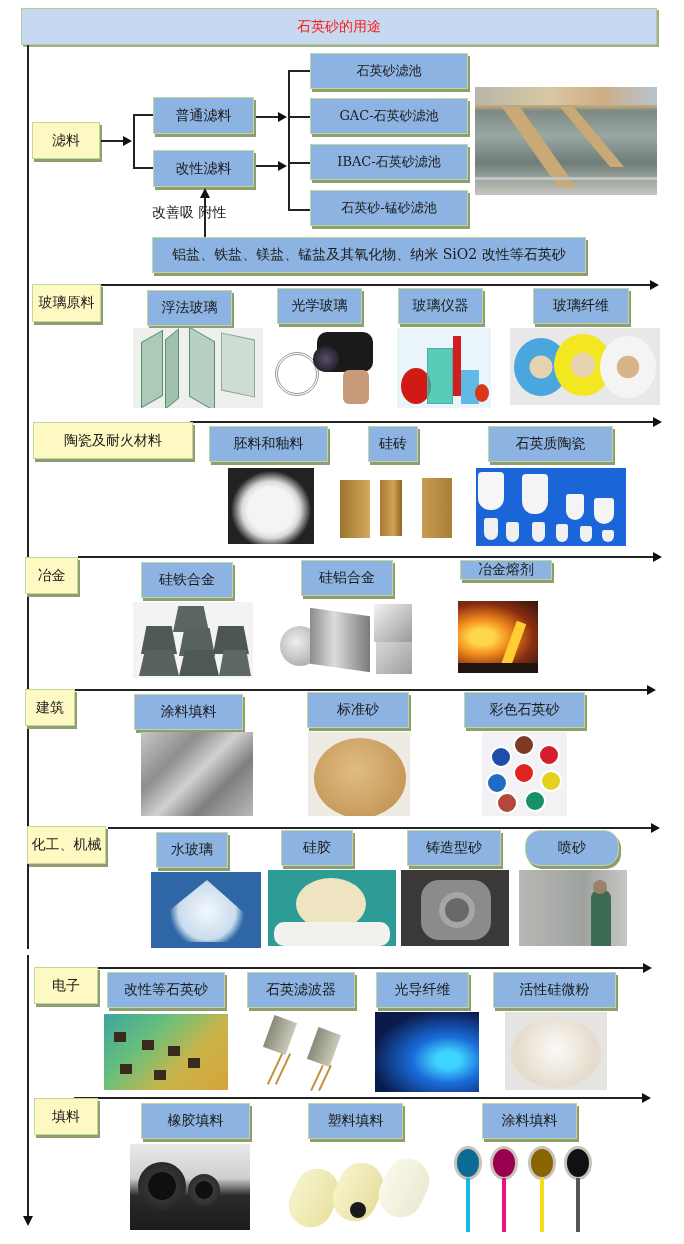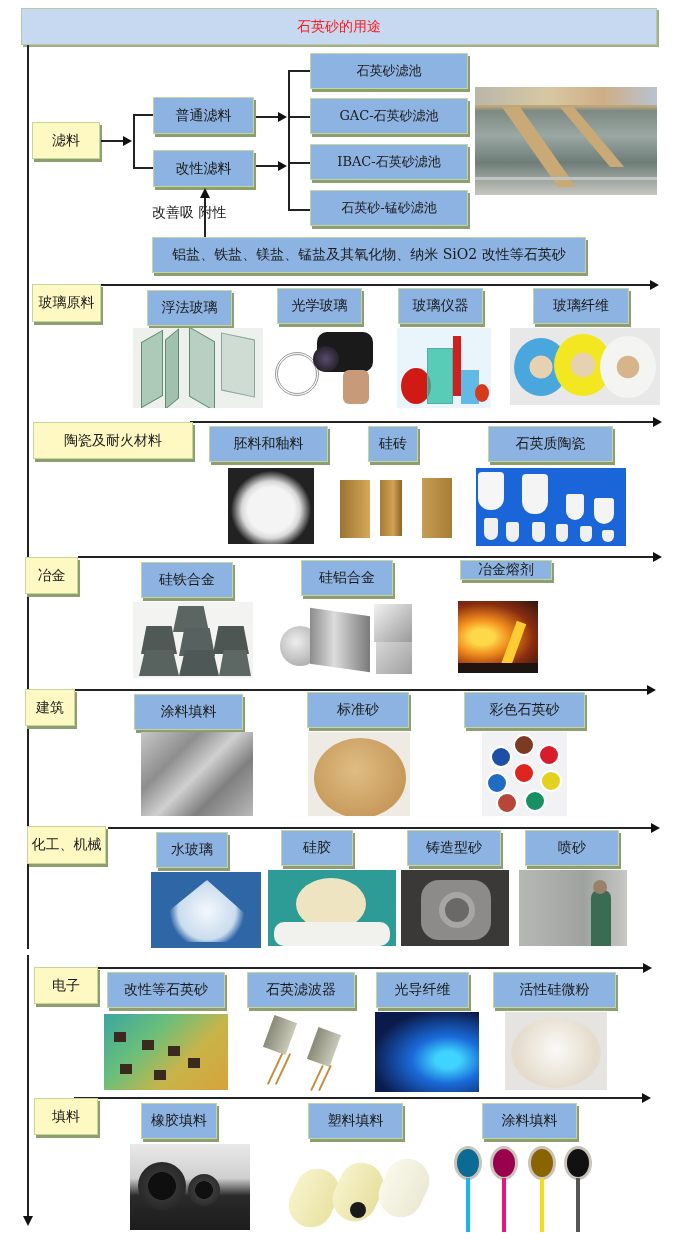--- a/index.html
+++ b/index.html
@@ -208,21 +208,21 @@
   <div class="abs" style="left:14px;top:60px;width:22px;height:22px;border-radius:50%;background:#b5473a;border:2px solid #fff;"></div>
   <div class="abs" style="left:42px;top:58px;width:22px;height:22px;border-radius:50%;background:#179066;border:2px solid #fff;"></div>
 </div>
 
 <div class="hline" style="left:108px; top:827px; width:545px;"></div>
 <div class="arrow-r" style="left:651px; top:822.5px;"></div>
 <div class="cat" style="left:27px; top:826px; width:79px; height:38px;">化工、机械</div>
 <div class="item" style="left:156px; top:832px; width:72px; height:36px;">水玻璃</div>
 <div class="item" style="left:281px; top:830px; width:72px; height:36px;">硅胶</div>
 <div class="item" style="left:407px; top:830px; width:94px; height:36px;">铸造型砂</div>
-<div class="item" style="left:525px; top:830px; width:94px; height:36px;">喷砂</div>
+<div class="item" style="left:525px; top:830px; width:94px; height:36px;border-radius:15px;">喷砂</div>
 
 <div class="photo" style="left:151px; top:872px; width:110px; height:76px; background:#2e66a6;">
   <div class="abs" style="left:14px;top:8px;width:84px;height:62px;background:radial-gradient(circle at 50% 50%,#f4f8fc,#c9dcee 55%,rgba(46,102,166,0) 72%);clip-path:polygon(50% 0,100% 60%,80% 100%,10% 100%,0 55%);"></div>
 </div>
 <div class="photo" style="left:268px; top:870px; width:128px; height:76px; background:#2d9b96;">
   <div class="abs" style="left:28px;top:8px;width:70px;height:52px;border-radius:50%;background:#efe4c2;"></div>
   <div class="abs" style="left:6px;top:52px;width:116px;height:24px;border-radius:10px;background:#f1f1ee;"></div>
 </div>
 <div class="photo" style="left:401px; top:870px; width:108px; height:76px; background:#3b3838;">
   <div class="abs" style="left:20px;top:10px;width:70px;height:60px;border-radius:18px;background:#8d8a8a;"></div>
@@ -258,21 +258,21 @@
   <div class="abs" style="left:74px;top:52px;width:2px;height:28px;background:#c38f3d;transform:rotate(25deg);"></div>
 </div>
 <div class="photo" style="left:375px; top:1012px; width:104px; height:80px; background:radial-gradient(ellipse at 70% 60%,#3fd3ff 0 12%,#1a6ad8 35%,#0a1a4a 75%);"></div>
 <div class="photo" style="left:505px; top:1012px; width:102px; height:78px; background:#e6e4e0;">
   <div class="abs" style="left:6px;top:6px;width:90px;height:70px;border-radius:50%;background:radial-gradient(circle at 50% 45%,#fbfaf7,#e5dccd 65%);"></div>
 </div>
 
 <div class="hline" style="left:74px; top:1097px; width:570px;"></div>
 <div class="arrow-r" style="left:642px; top:1092.5px;"></div>
 <div class="cat" style="left:34px; top:1098px; width:64px; height:37px;">填料</div>
-<div class="item" style="left:141px; top:1103px; width:76px; height:36px;font-family:Liberation Serif, serif;">橡胶填料</div>
+<div class="item" style="left:141px; top:1103px; width:109px; height:36px;font-family:Liberation Serif, serif;">橡胶填料</div>
 <div class="item" style="left:308px; top:1103px; width:95px; height:36px;">塑料填料</div>
 <div class="item" style="left:482px; top:1103px; width:95px; height:36px;">涂料填料</div>
 
 <div class="photo" style="left:130px; top:1144px; width:120px; height:86px; background:linear-gradient(180deg,#e9e9e9,#cfcfcf 40%,#2a2a2a 60%,#1c1c1c);">
   <div class="abs" style="left:8px;top:18px;width:48px;height:48px;border-radius:50%;background:radial-gradient(circle,#0f0f0f 0 40%,#333 42%,#1e1e1e);"></div>
   <div class="abs" style="left:58px;top:30px;width:32px;height:32px;border-radius:50%;background:radial-gradient(circle,#101010 0 38%,#3a3a3a 40%,#222);"></div>
 </div>
 <div class="photo" style="left:288px; top:1150px; width:148px; height:82px; background:#fff;">
   <div class="abs" style="left:4px;top:18px;width:44px;height:60px;border-radius:22px;background:linear-gradient(90deg,#f6f2c9,#e9e3a4);transform:rotate(25deg);"></div>
   <div class="abs" style="left:48px;top:12px;width:44px;height:60px;border-radius:22px;background:linear-gradient(90deg,#f6f2c9,#e7e0a0);transform:rotate(25deg);"></div>

